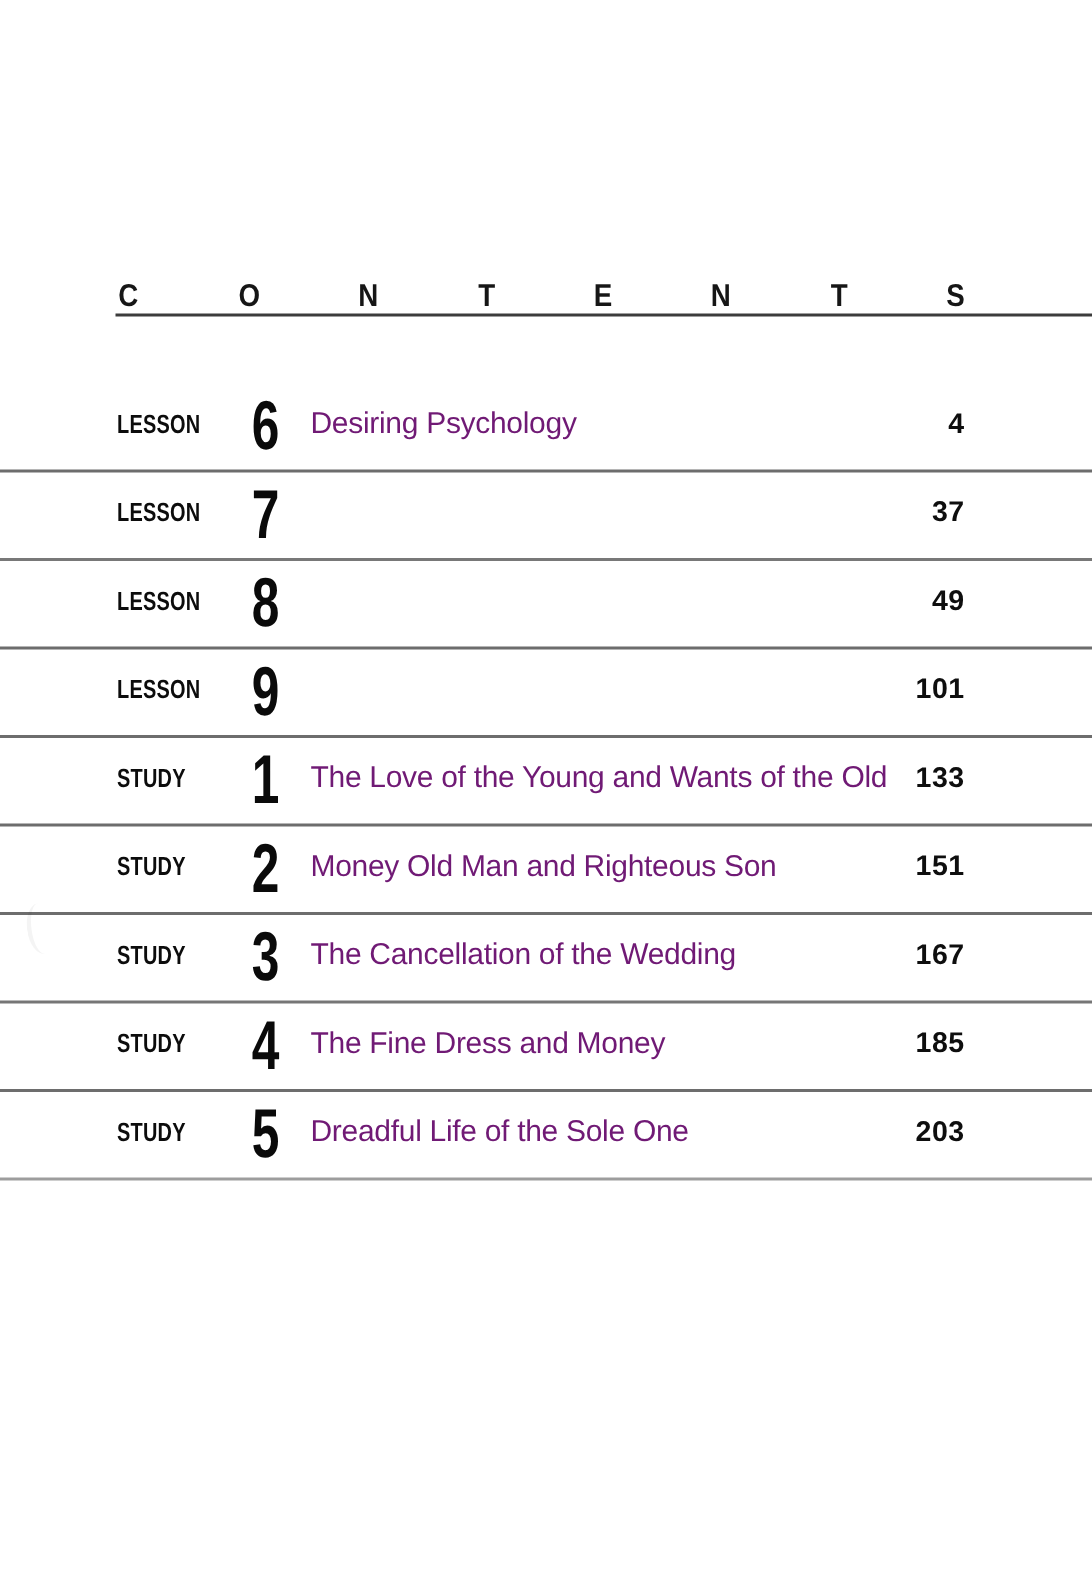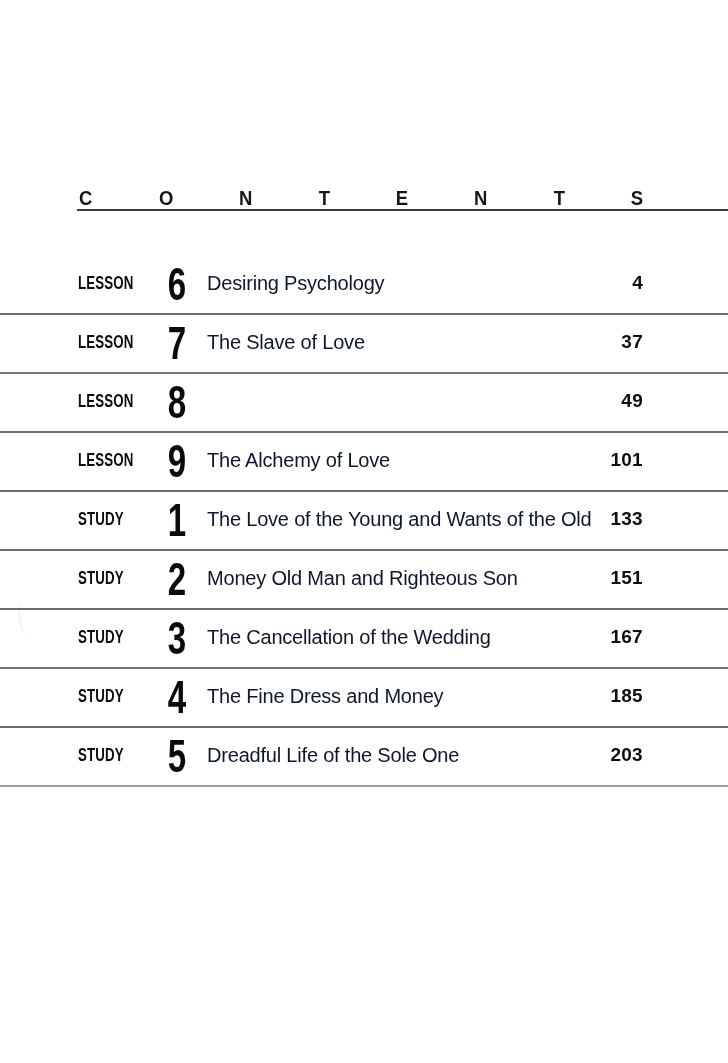--- a/index.html
+++ b/index.html
@@ -76,21 +76,21 @@
     font-size: 46px;
     line-height: 46px;
     color: #0a0a0a;
   }
   .row .title {
     position: absolute;
     left: 207px; top: 50%;
     transform: translateY(-53%);
     font-size: 20px;
     letter-spacing: -0.2px;
-    color: #0f172a;
+    color: #701a75;
     white-space: nowrap;
   }
   .row .pageno {
     position: absolute;
     right: 85px; top: 50%;
     transform: translateY(-53%);
     font-weight: bold;
     font-size: 19px;
     letter-spacing: 0.3px;
     color: #0e0e0e;
@@ -130,34 +130,32 @@
   <div class="row">
     <span class="label">LESSON</span>
     <span class="num">6</span>
     <span class="title">Desiring Psychology</span>
     <span class="pageno">4</span>
   </div>
 
   <div class="row">
     <span class="label">LESSON</span>
     <span class="num">7</span>
-    <span class="title">The Slave of Love</span>
     <span class="pageno">37</span>
   </div>
 
   <div class="row">
     <span class="label">LESSON</span>
     <span class="num">8</span>
     <span class="pageno">49</span>
   </div>
 
   <div class="row">
     <span class="label">LESSON</span>
     <span class="num">9</span>
-    <span class="title">The Alchemy of Love</span>
     <span class="pageno">101</span>
   </div>
 
   <div class="row">
     <span class="label">STUDY</span>
     <span class="num">1</span>
     <span class="title">The Love of the Young and Wants of the Old</span>
     <span class="pageno">133</span>
   </div>
 

